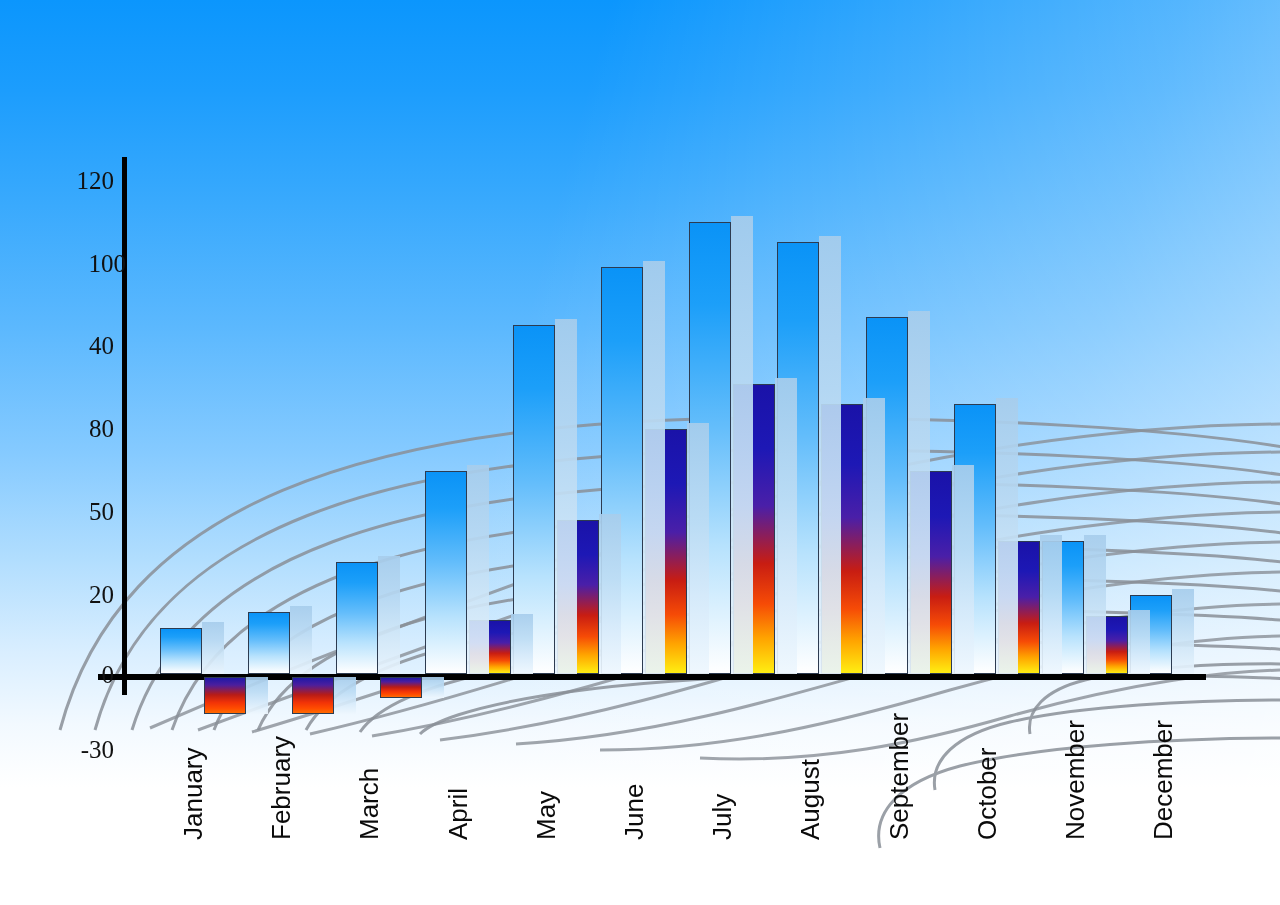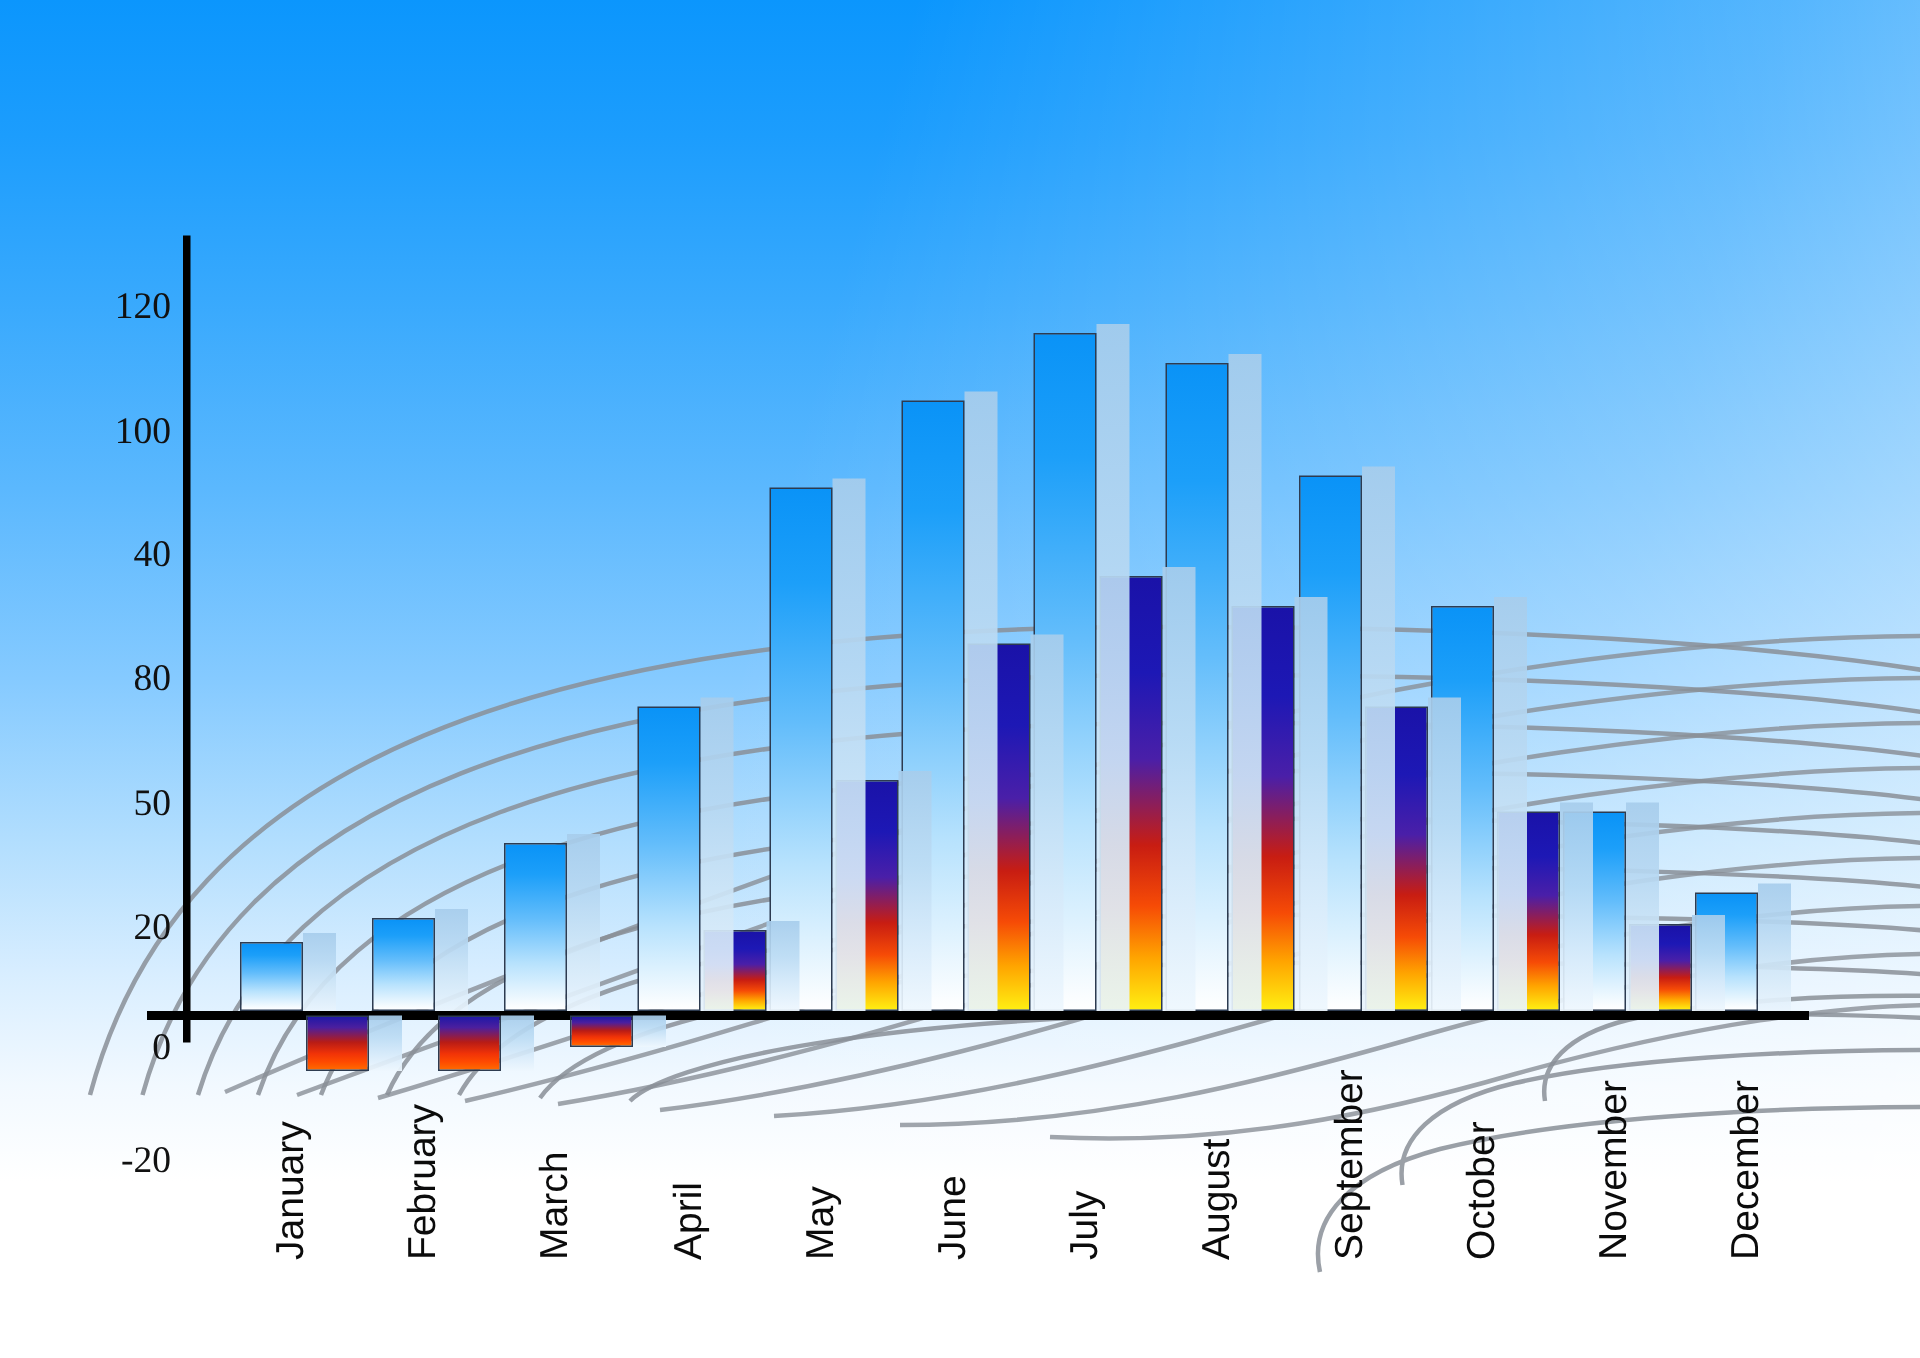--- a/index.html
+++ b/index.html
@@ -35,21 +35,21 @@
 
   
   .plot{position:absolute;left:0;top:0;width:1280px;height:905px;}
 
   
   .yaxis{position:absolute;background:#000;width:5px;}
   .xaxis{position:absolute;background:#000;height:6px;}
 
   .ytick-label{
     position:absolute;color:#111;font-size:25px;font-family:"Liberation Serif", serif;
-    text-align:right;white-space:nowrap;margin-top:24px;
+    text-align:right;white-space:nowrap;
   }
 
   
   .bar{position:absolute;box-sizing:border-box;}
   .bar-front{position:absolute;left:0;top:0;width:100%;height:100%;border:1px solid #2d3b50;box-sizing:border-box;}
   .bar-side{position:absolute;top:0;height:100%;}
 
   .s1-front{background:linear-gradient(to bottom, #0a93f7 0%, #1c9ff9 18%, #63bdfb 45%, #b7e2fd 72%, #ffffff 100%);}
   .s1-side{background:linear-gradient(to bottom, #a7cdec 0%, #b7d8f2 35%, #cfe6f7 65%, #e9f4fd 100%);opacity:.92;}
 
@@ -105,27 +105,27 @@
     </g>
   </svg>
 
   <div class="plot">
 
     <div class="yaxis" style="left:122px;top:157px;height:538px;"></div>
 
     <div class="xaxis" style="left:98px;top:674px;width:1108px;"></div>
 
     <div class="ytick-label" style="left:52px;top:167px;width:62px;">120</div>
-    <div class="ytick-label" style="left:52px;top:250px;width:62px;">100</div>
+    <div class="ytick-label" style="left:64px;top:250px;width:62px;">100</div>
     <div class="ytick-label" style="left:52px;top:332px;width:62px;">40</div>
     <div class="ytick-label" style="left:52px;top:415px;width:62px;">80</div>
     <div class="ytick-label" style="left:52px;top:498px;width:62px;">50</div>
     <div class="ytick-label" style="left:52px;top:581px;width:62px;">20</div>
     <div class="ytick-label" style="left:52px;top:661px;width:62px;">0</div>
-    <div class="ytick-label" style="left:44px;top:736px;width:70px;">-20</div>
+    <div class="ytick-label" style="left:44px;top:736px;width:70px;">-30</div>
 
     <div id="bars-layer">
         <div class="bar" style="left: 160px; top: 628.35px; width: 64px; height: 45.65px; z-index: 100;">
           <div class="bar-side s1-side" style="left: 42px; width: 22px; top: -6px; height: 51.65px;"></div>
           <div class="bar-front s1-front" style="width: 42px;"></div>
         </div>
         <div class="bar" style="left: 204px; top: 677px; width: 64px; height: 37.35px; z-index: 99;">
           <div class="bar-side s2-side" style="left: 42px; width: 22px;"></div>
           <div class="bar-front sneg-front" style="width: 42px;"></div>
         </div>

